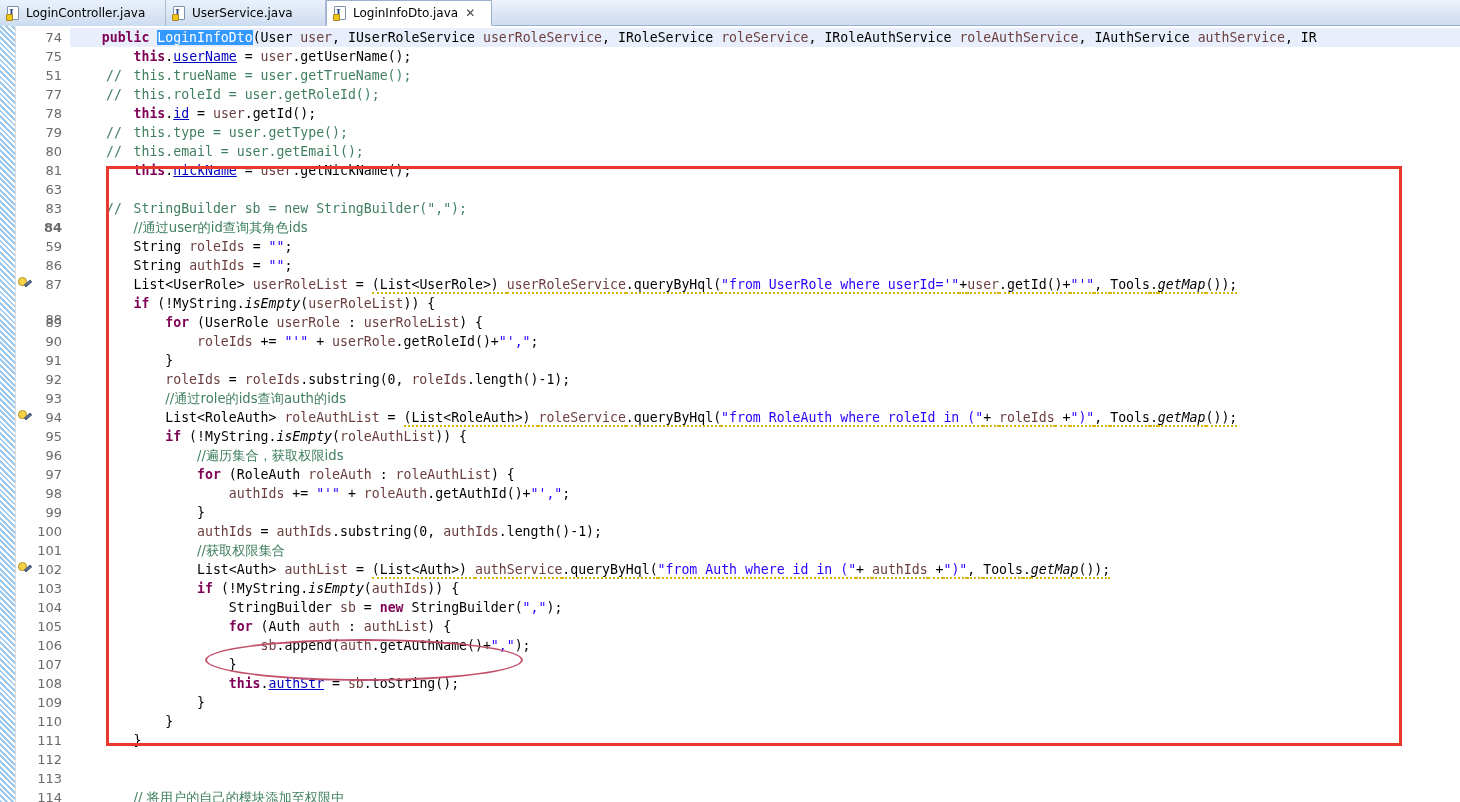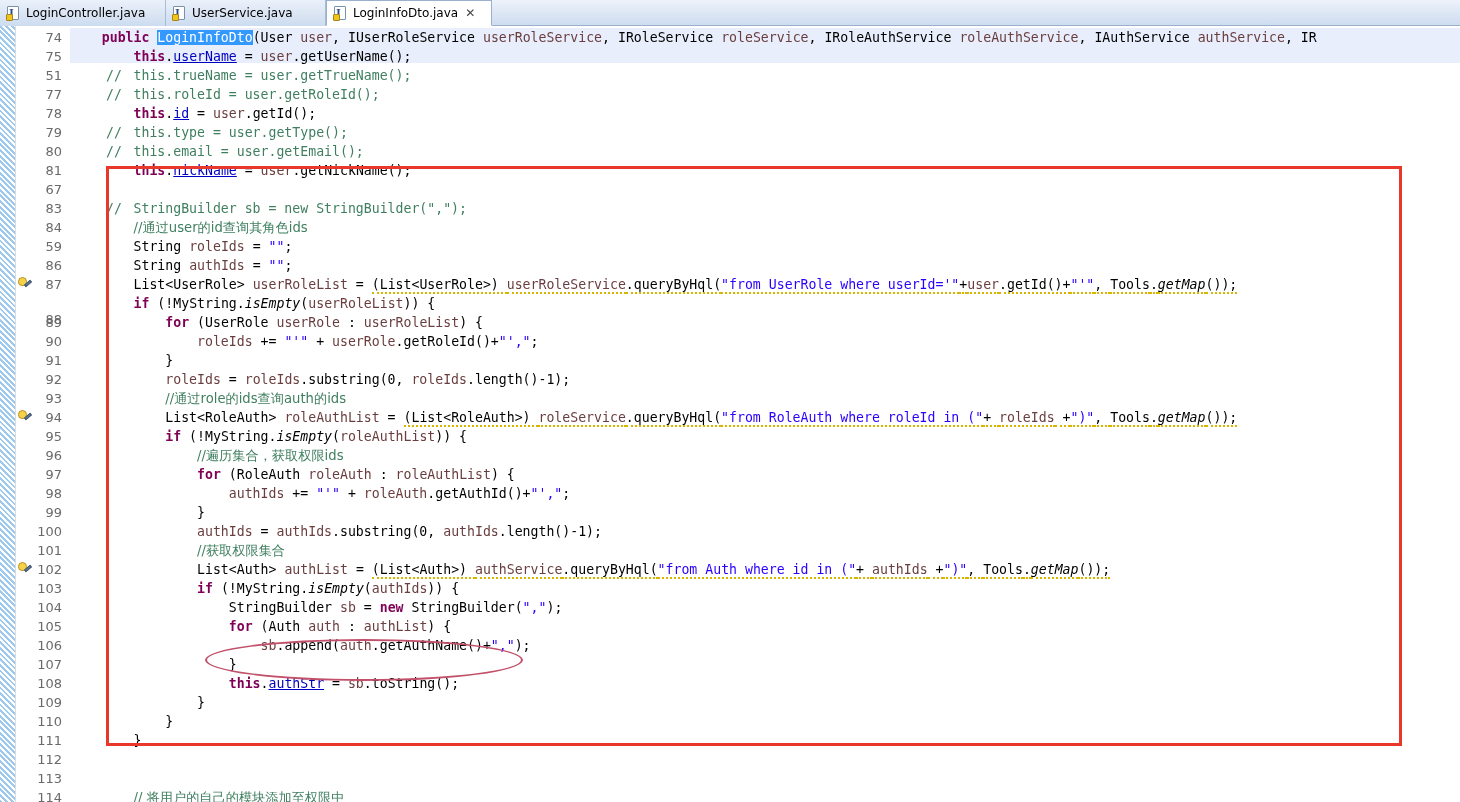--- a/index.html
+++ b/index.html
@@ -142,21 +142,21 @@
     position: absolute; left: 70px; top: 0;
     width: 1390px; height: 776px;
     font-family: "DejaVu Sans Mono", monospace;
     font-size: 13.2px;
     line-height: 19px;
     white-space: pre;
     color: #000000;
   }
   .row {
     position: absolute; left: 0;
-    height: 35px;
+    height: 19px;
     white-space: pre;
   }
   .row.hl { background: #e8eefb; width: 1390px; }
 
   
   .cmtpre {
     position: absolute; left: 36px;
     font-family: "DejaVu Sans Mono", monospace;
     font-size: 13.2px;
     line-height: 19px;
@@ -232,23 +232,23 @@
   <div id="gutter">
       <div class="ln" style="top: 2px;">74</div>
       <div class="fold" style="top: 6px;"></div>
       <div class="ln" style="top: 21px;">75</div>
       <div class="ln" style="top: 40px;">51</div>
       <div class="ln" style="top: 59px;">77</div>
       <div class="ln" style="top: 78px;">78</div>
       <div class="ln" style="top: 97px;">79</div>
       <div class="ln" style="top: 116px;">80</div>
       <div class="ln" style="top: 135px;">81</div>
-      <div class="ln" style="top: 154px;">67</div>
+      <div class="ln" style="top: 154px;">63</div>
       <div class="ln" style="top: 173px;">83</div>
-      <div class="ln" style="top: 192px;">84</div>
+      <div class="ln" style="top: 192px; font-weight: bold;">84</div>
       <div class="ln" style="top: 211px;">59</div>
       <div class="ln" style="top: 230px;">86</div>
       <div class="ln" style="top: 249px;">87</div>
       <div class="warnmark" style="top: 250px;">
         <span class="bulb"></span>
         <span class="pen"></span>
       </div>
       <div class="ln" style="top: 284px;">88</div>
       <div class="ln" style="top: 287px;">89</div>
       <div class="ln" style="top: 306px;">90</div>

